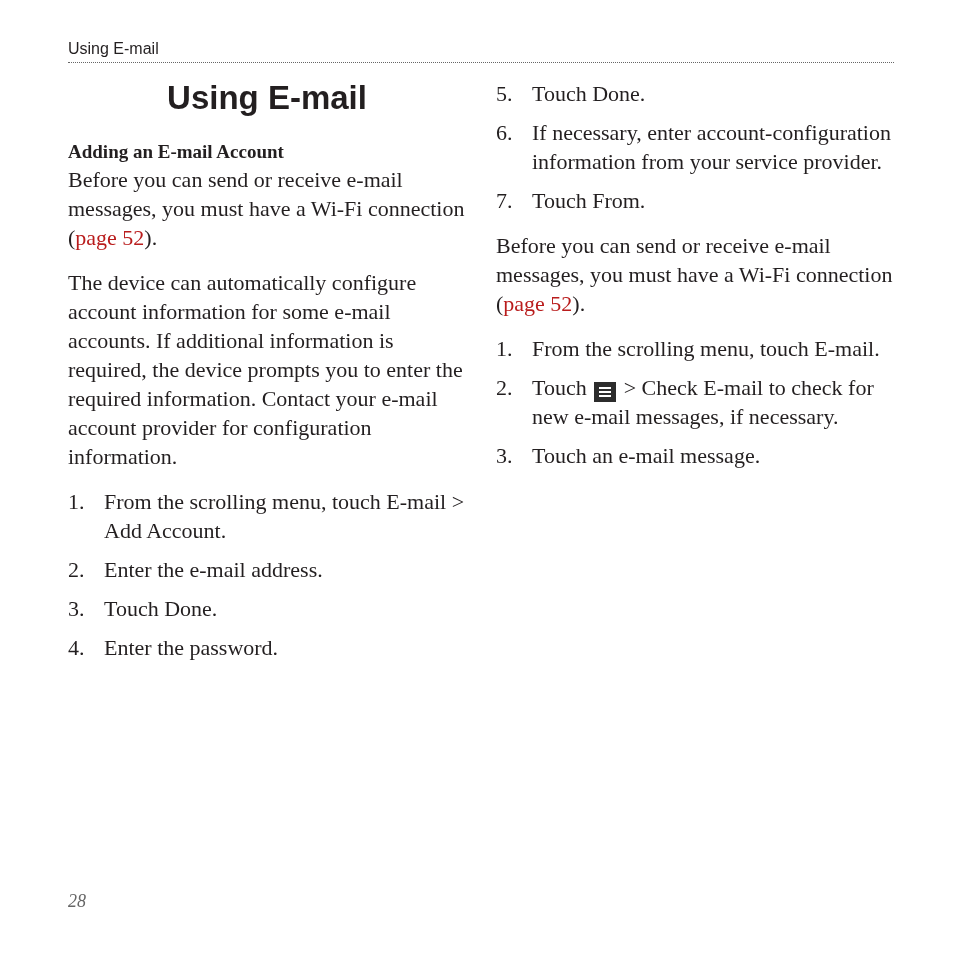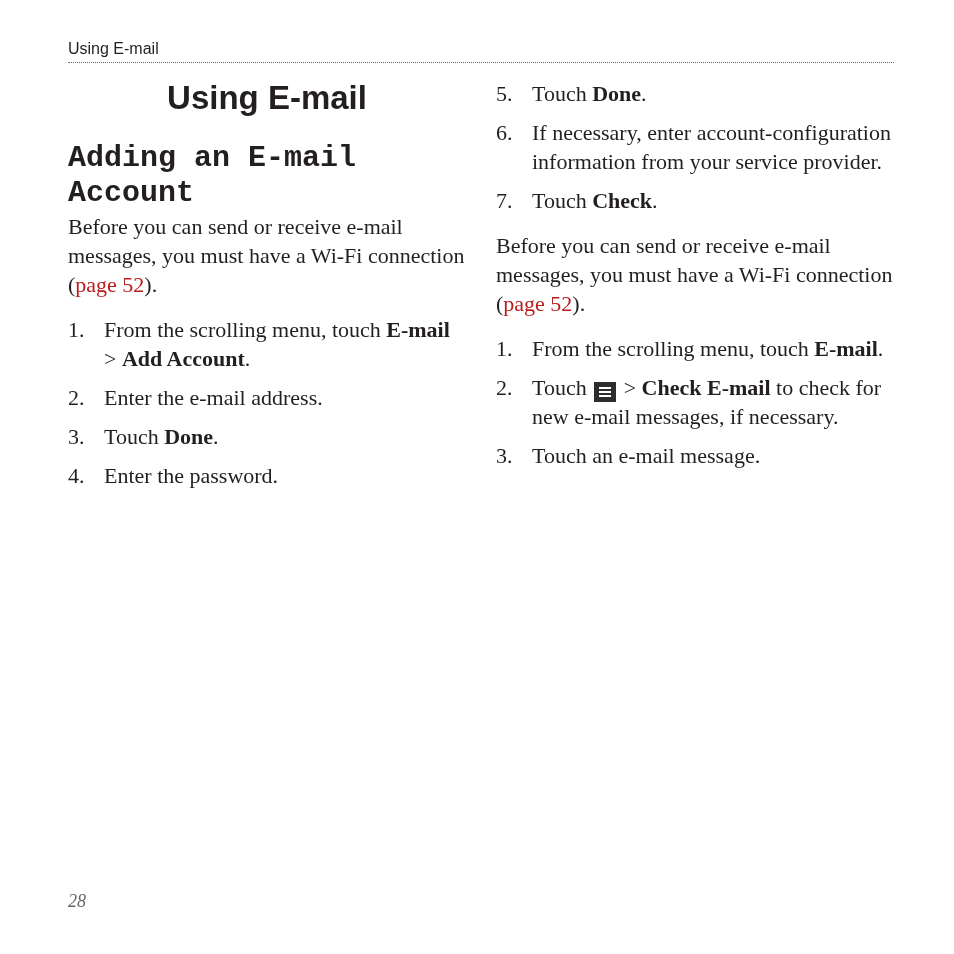--- a/index.html
+++ b/index.html
@@ -32,23 +32,23 @@
     min-width: 0;
   }
   .page-title {
     font-family: Arial, Helvetica, sans-serif;
     font-weight: bold;
     font-size: 33px;
     text-align: center;
     margin-bottom: 24px;
   }
   .section-title {
-    font-family: Liberation Mono, monospace;
+    font-family: Liberation Serif, serif;
     font-weight: bold;
-    font-size: 30px;
+    font-size: 19px;
     margin-bottom: 2px;
     line-height: 1.15;
   }
   .body-text {
     font-size: 22px;
     line-height: 1.32;
     margin-bottom: 16px;
   }
   .link { color: #b91c1c; }
   ol.steps {
@@ -62,21 +62,21 @@
     position: relative;
     padding-left: 36px;
     margin-bottom: 10px;
   }
   ol.steps > li::before {
     content: counter(step) ".";
     position: absolute;
     left: 0;
     top: 0;
   }
-  .b { font-weight: bold; }
+  .b { font-weight: normal; }
   .menu-icon {
     display: inline-flex;
     align-items: center;
     justify-content: center;
     width: 22px;
     height: 20px;
     background: #2c2c2c;
     vertical-align: -3px;
     margin: 0 2px;
   }
@@ -104,41 +104,42 @@
 
   <div class="col">
     <div class="page-title">Using E-mail</div>
 
     <div class="section-title">Adding an E-mail Account</div>
 
     <p class="body-text">
       <span>Before you can send or receive e-mail messages, you must have a Wi-Fi connection (</span><span class="link">page 52</span><span>).</span>
     </p>
 
+    <p class="body-text">The device can automatically configure account information for some e-mail accounts. If additional information is required, the device prompts you to enter the required information. Contact your e-mail account provider for configuration information.</p>
 
     <ol class="steps">
       <li>
         <span>From the scrolling menu, touch </span><span class="b">E-mail</span><span> &gt; </span><span class="b">Add Account</span><span>.</span>
       </li>
       <li>Enter the e-mail address.</li>
       <li>
         <span>Touch </span><span class="b">Done</span><span>.</span>
       </li>
       <li>Enter the password.</li>
     </ol>
   </div>
 
   <div class="col">
     <ol class="steps" start="5" style="counter-reset: step 4; margin-bottom:16px;">
       <li>
         <span>Touch </span><span class="b">Done</span><span>.</span>
       </li>
       <li>If necessary, enter account-configuration information from your service provider.</li>
       <li>
-        <span>Touch </span><span class="b">Check</span><span>.</span>
+        <span>Touch </span><span class="b">From</span><span>.</span>
       </li>
     </ol>
 
 
     <p class="body-text">
       <span>Before you can send or receive e-mail messages, you must have a Wi-Fi connection (</span><span class="link">page 52</span><span>).</span>
     </p>
 
     <ol class="steps">
       <li>

